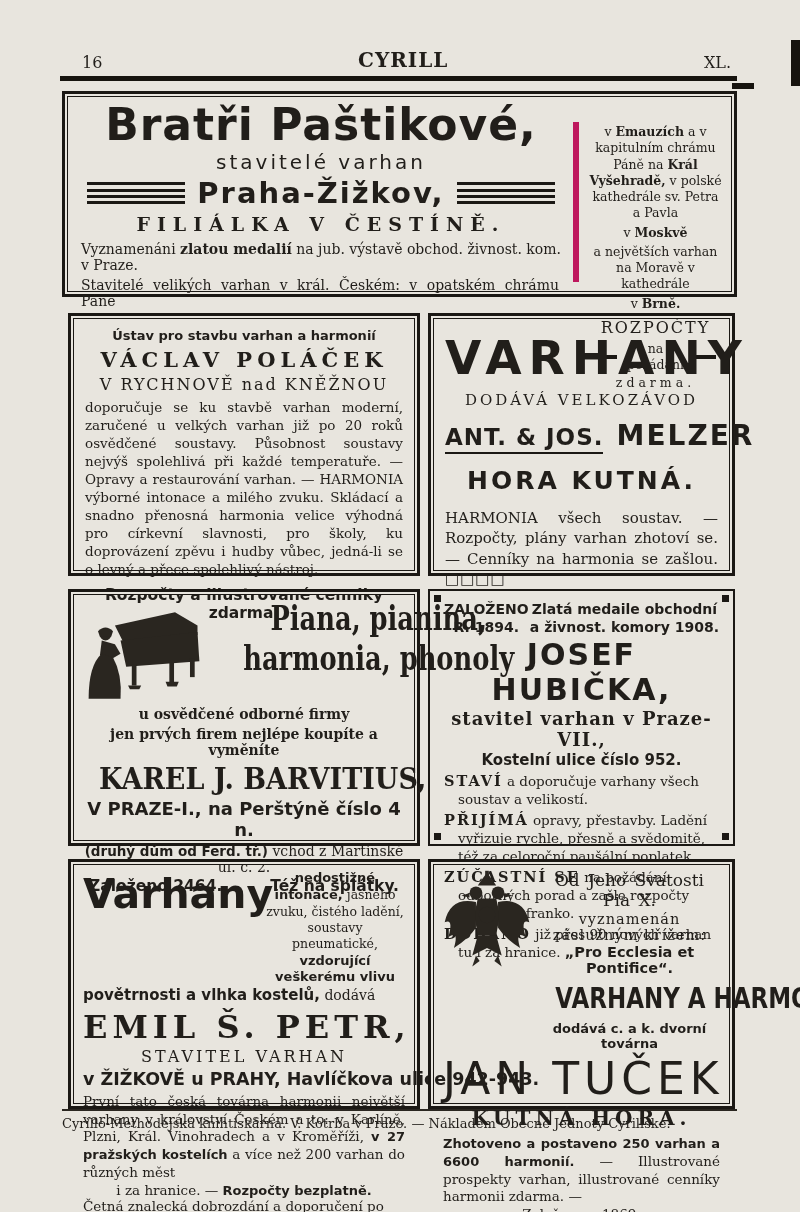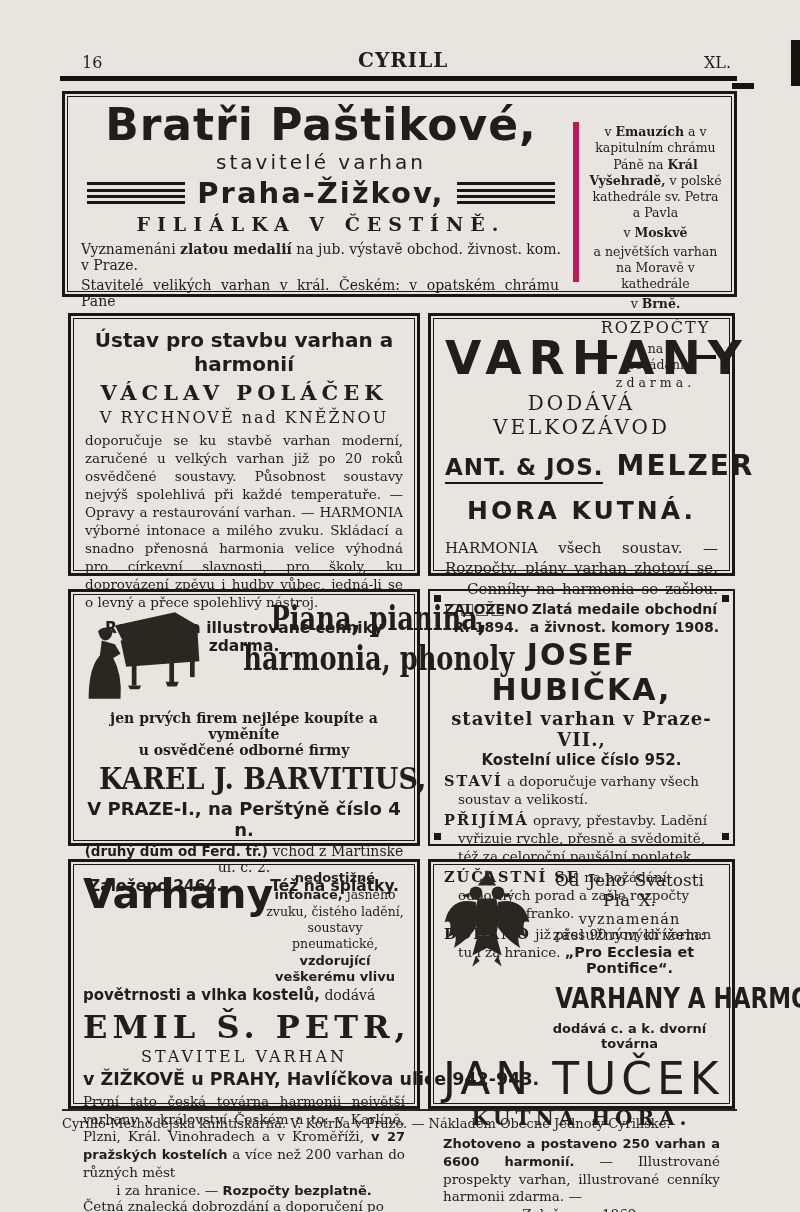--- a/index.html
+++ b/index.html
@@ -55,31 +55,31 @@
   .pastik-right .blk { margin-bottom:3px; }
   .pr-bold { font-weight:bold; }
   .rozpocty { font-size:16px; letter-spacing:2px; margin-top:6px; }
   .pozadani-row { display:flex; align-items:center; justify-content:center; margin-top:2px; }
   .pozadani-row .bar { width:26px; height:4px; background:#1b1814; margin:0 6px; }
   .zdarma { letter-spacing:4px; margin-top:2px; }
 
   
   .ad-polacek { height:263px; }
   .ad-polacek .ad-inner { padding:12px 14px 10px; text-align:center; }
-  .pol-header { font-family:"DejaVu Sans",sans-serif; font-weight:bold; font-size:20px; }
+  .pol-header { font-family:"DejaVu Sans",sans-serif; font-weight:bold; font-size:13px; }
   .pol-name { font-weight:bold; font-size:21px; letter-spacing:5px; margin-top:4px; }
   .pol-loc { font-size:16px; letter-spacing:2px; margin-top:3px; }
   .pol-body { font-size:13.5px; text-align:justify; line-height:1.33; margin-top:5px; }
   .pol-footer { font-family:"DejaVu Sans",sans-serif; font-weight:bold; font-size:15.5px; margin-top:7px; }
 
   
   .ad-melzer { height:263px; }
   .ad-melzer .ad-inner { padding:12px 14px; text-align:center; }
   .mel-title { font-family:"DejaVu Sans",sans-serif; font-weight:bold; font-size:47px; letter-spacing:7px; line-height:1; margin-top:6px; }
-  .mel-l1 { font-size:20px; letter-spacing:3px; margin-top:10px; }
+  .mel-l1 { font-size:15px; letter-spacing:3px; margin-top:10px; }
   .mel-namerow { margin-top:10px; white-space:nowrap; }
   .mel-pre { font-family:"DejaVu Sans",sans-serif; font-weight:bold; font-size:23px; border-bottom:2px solid #1b1814; padding-bottom:2px; letter-spacing:1px; }
   .mel-main { font-family:"DejaVu Sans",sans-serif; font-weight:bold; font-size:28px; letter-spacing:2px; margin-left:8px; }
   .mel-city { font-family:"DejaVu Sans",sans-serif; font-weight:bold; font-size:25px; letter-spacing:3px; margin-top:14px; }
   .mel-body { font-size:15px; text-align:justify; line-height:1.35; margin-top:13px; }
   .mel-squares { font-size:15px; letter-spacing:1px; font-weight:bold; }
 
   
   .ad-barvitius { height:257px; }
   .ad-barvitius .ad-inner { padding:8px 12px; text-align:center; }
@@ -249,22 +249,22 @@
                 <circle class="ink" cx="24" cy="30" r="6"></circle>
                 <path class="ink" d="M16 26 Q24 18 32 26 L30 32 L18 32 Z"></path>
                 <path class="ink" d="M20 36 L34 40 L40 50 L30 56 L18 52 Z"></path>
                 <path class="ink" d="M6 98 Q6 62 20 50 L32 54 Q42 72 40 98 Z"></path>
               </svg>
               <div class="barv-heads">
                 <div class="barv-h">Piana, pianina,</div>
                 <div class="barv-h barv-h2">harmonia, phonoly</div>
               </div>
             </div>
+            <div class="barv-mid" style="margin-top:0;">u osvědčené odborné firmy</div>
             <div class="barv-mid">jen prvých firem nejlépe koupíte a vyměníte</div>
-            <div class="barv-mid" style="margin-top:0;">u osvědčené odborné firmy</div>
             <div class="barv-name">KAREL J. BARVITIUS,</div>
             <div class="barv-addr">V PRAZE-I., na Perštýně číslo 4 n.</div>
             <div class="barv-detail"><b>(druhý dům od Ferd. tř.)</b><span> vchod z Martinské ul. č. 2.</span></div>
             <div class="barv-bottom">
               <span>Založeno 2464.</span>
               <span>Též na splátky.</span>
             </div>
           </div>
         </div>
       </div>

